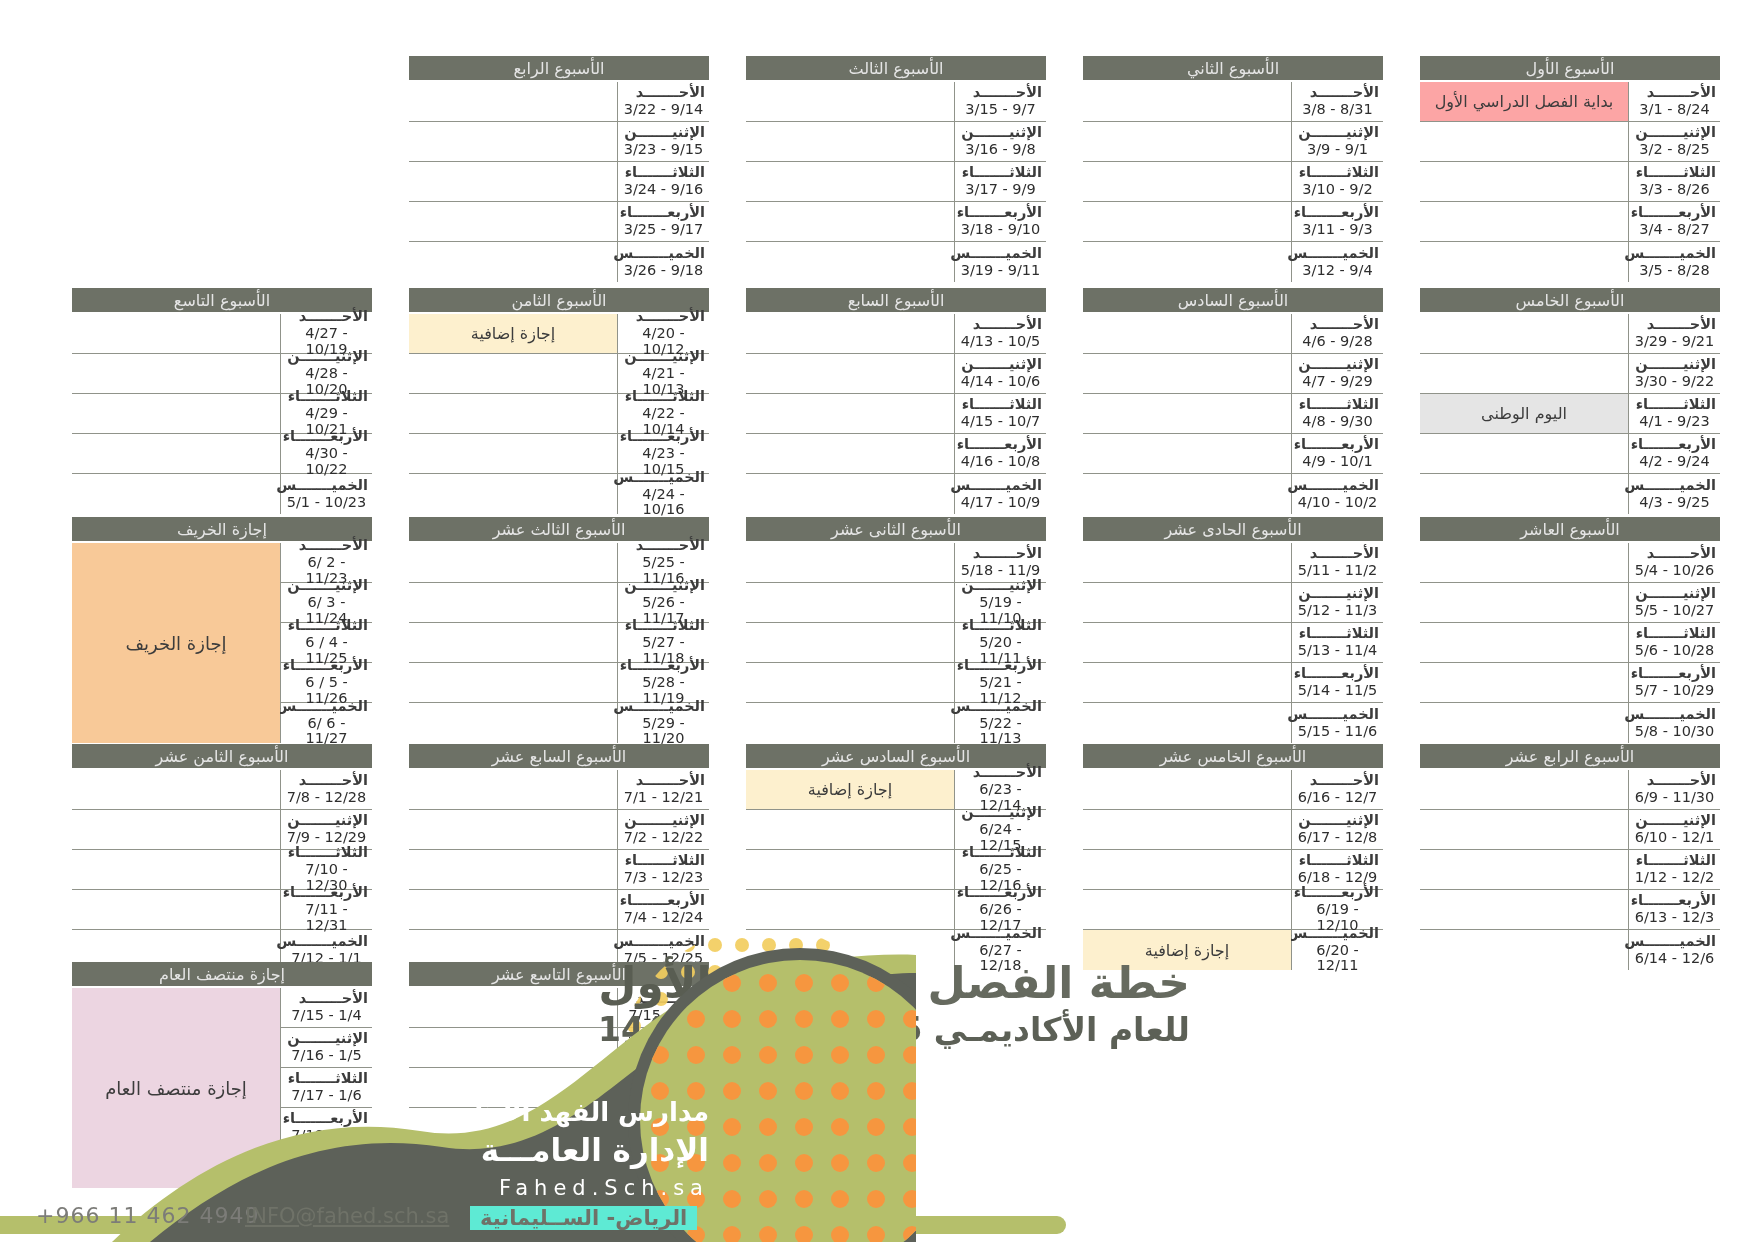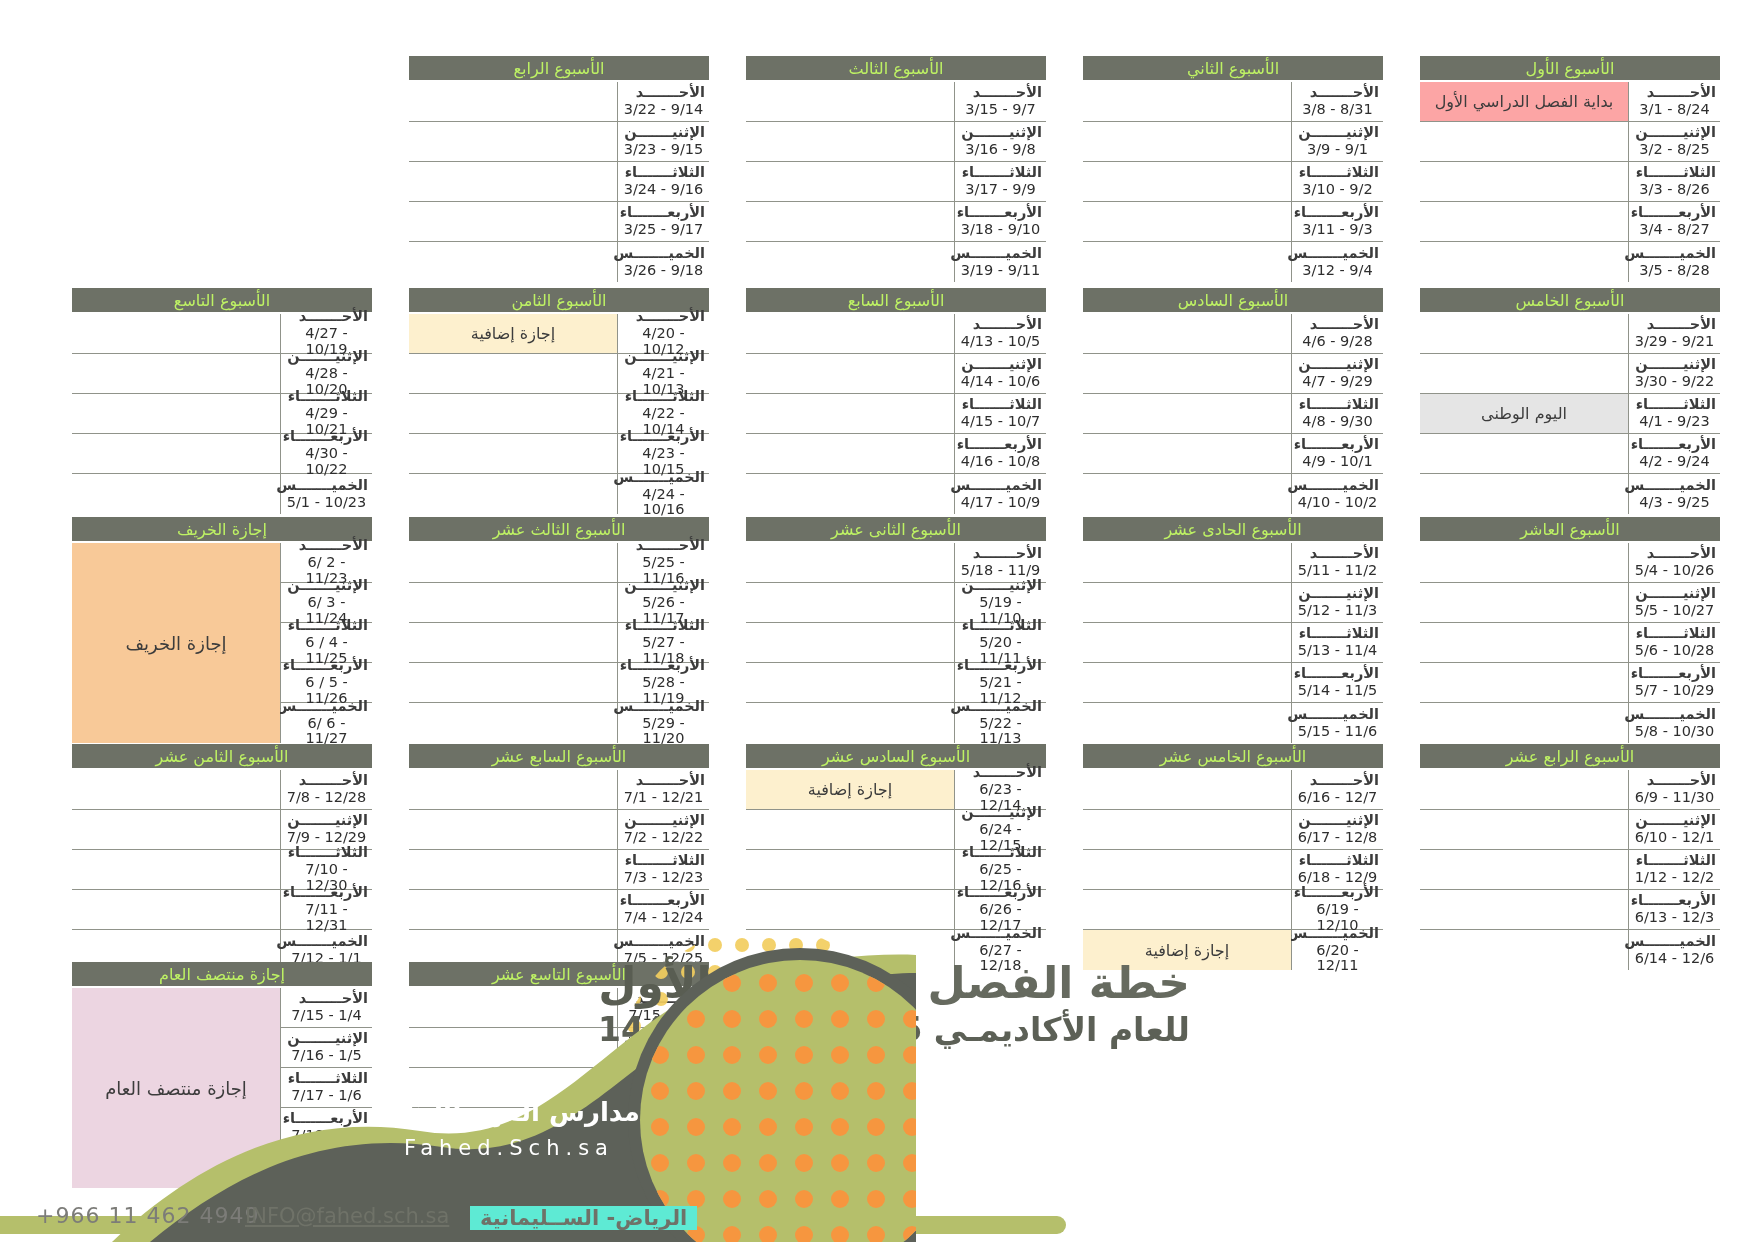--- a/index.html
+++ b/index.html
@@ -4,21 +4,21 @@
 <style>
   html,body{margin:0;padding:0;background:#fff;}
   body{font-family:"DejaVu Sans","Liberation Sans",sans-serif;}
   #page{position:relative;width:1756px;height:1242px;background:#fff;overflow:hidden;direction:rtl;}
 
   
   .slot{position:absolute;width:300px;}
   .c1{right:36px}.c2{right:373px}.c3{right:710px}.c4{right:1047px}.c5{right:1384px}
   .r1{top:56px}.r2{top:288px}.r3{top:517px}.r4{top:744px}.r5{top:962px}
 
-  .week-header{height:24px;background:#6d7166;color:#bef264;display:flex;align-items:center;
+  .week-header{height:24px;background:#6d7166;color:#e5e5e5;display:flex;align-items:center;
     justify-content:center;font-size:16px;letter-spacing:.3px;margin-bottom:2px;}
   .week-body{display:grid;grid-template-columns:92px 1fr;grid-auto-rows:40px;direction:rtl;background:transparent;}
   .day-cell{grid-column:1;border-left:1px solid #90938a;border-bottom:1px solid #90938a;
     display:flex;flex-direction:column;justify-content:center;gap:1px;padding:0 4px;}
   .day-name{font-size:14.5px;font-weight:600;color:#3c3c3c;text-align:right;line-height:1.1;}
   .day-date{font-size:14.5px;font-weight:500;color:#2e2e2e;text-align:center;line-height:1.1;direction:ltr;unicode-bidi:isolate;}
   .note-cell{grid-column:2;border-bottom:1px solid #90938a;display:flex;align-items:center;
     justify-content:center;font-size:16px;color:#3c3c3c;}
   .row-last{border-bottom:none;}
   .note-start{background:#fca5a5;}
@@ -34,21 +34,21 @@
 
   
   .title-dots{position:absolute;top:935px;right:766px;width:420px;height:280px;z-index:1;}
   .title-block{position:absolute;top:958px;right:566px;width:640px;text-align:right;z-index:2;direction:rtl;}
   .title-line1{font-size:44px;line-height:1.15;color:#666a5f;font-weight:600;}
   .title-line1 b{font-weight:800;color:#595d52;}
   .title-line2{font-size:33px;line-height:1.25;color:#5c6056;font-weight:700;}
 
   
   .branding{position:absolute;top:935px;left:0;width:916px;height:307px;z-index:3;}
-  .brand-text{position:absolute;left:309px;top:1095px;width:400px;text-align:center;z-index:4;direction:rtl;}
+  .brand-text{position:absolute;left:309px;top:1095px;width:400px;text-align:right;z-index:4;direction:rtl;}
   .brand-school{font-size:26px;font-weight:700;color:#fff;line-height:1.35;}
   .brand-dept{font-size:31px;font-weight:700;color:#fff;line-height:1.3;}
   .brand-site{font-size:21px;color:#fff;letter-spacing:6px;direction:ltr;unicode-bidi:isolate;margin-top:6px;}
 
   
   .footer-bar{position:absolute;bottom:8px;left:0;width:1066px;height:18px;background:#b5bf6b;
     border-radius:0 9px 9px 0;z-index:2;}
   .footer-phone{position:absolute;left:36px;bottom:14px;font-size:22px;color:#7c7c78;letter-spacing:1px;
     direction:ltr;unicode-bidi:isolate;z-index:5;}
   .footer-email{position:absolute;left:245px;bottom:14px;font-size:21px;color:#6f7268;
@@ -707,20 +707,21 @@
     </defs>
     <path d="M112,307 C195,228 298,176 420,196 C560,220 618,64 760,36 C820,24 872,18 916,20 L916,307 Z" fill="#b5bf6b"></path>
     <path d="M150,307 C232,240 322,194 442,212 C582,234 642,84 782,56 C837,44 882,38 916,38 L916,307 Z" fill="#5d6159"></path>
     <circle cx="800" cy="185" r="172" fill="#5d6159"></circle>
     <circle cx="800" cy="185" r="160" fill="#b5bf6b"></circle>
     <circle cx="800" cy="185" r="160" fill="url(#od)"></circle>
   </svg>
 
   <div class="brand-text">
     <div class="brand-school">مدارس الفهد الأهلية</div>
+    <div class="brand-dept">الإدارة العامـــة</div>
     <div class="brand-site">Fahed.Sch.sa</div>
   </div>
 
   <div class="footer-bar"></div>
   <div class="footer-phone">+966 11 462 4949</div>
   <div class="footer-email">INFO@fahed.sch.sa</div>
   <div class="footer-city">الرياض- الســليمانية</div>
 
 </div>
 

